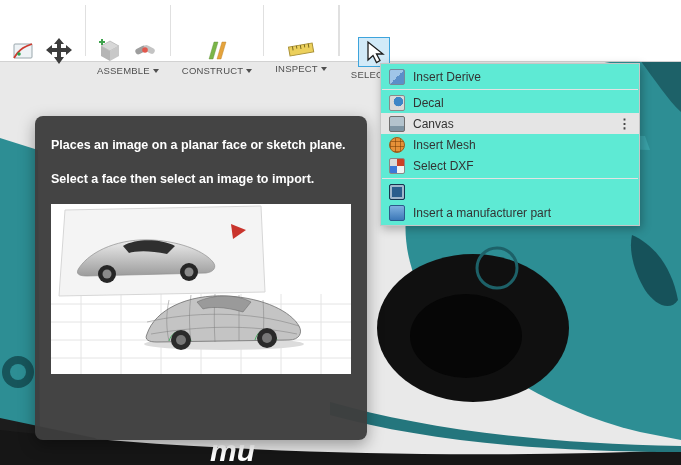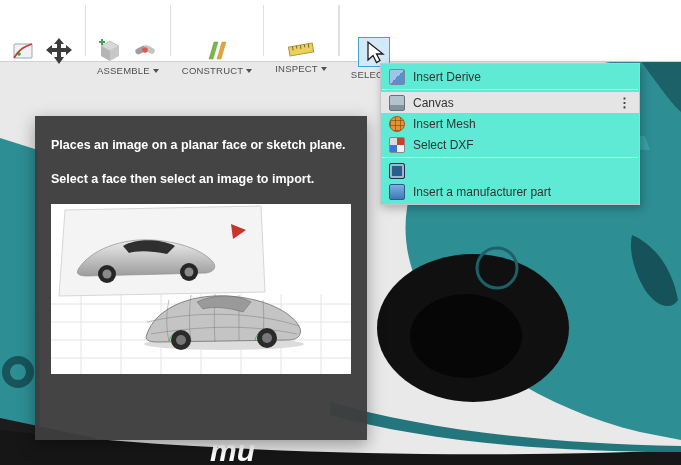--- a/index.html
+++ b/index.html
@@ -53,21 +53,21 @@
                    background-image:repeating-linear-gradient(0deg, rgba(110,55,0,.5) 0 1px, transparent 1px 5px),
                                     repeating-linear-gradient(90deg, rgba(110,55,0,.5) 0 1px, transparent 1px 5px); }
   .icon-svg      { background:conic-gradient(#6aa84f 0 25%, #f3f3f3 25% 50%, #3c78d8 50% 75%, #e69138 75%); border:1px solid #888; }
   .icon-dxf      { background:conic-gradient(#cc4125 0 25%, #f3f3f3 25% 50%, #3c78d8 50% 75%, #dadada 75%); border:1px solid #888; }
   .icon-mcmaster { background:#2a5d8c; border:1px solid #16344f; box-shadow:inset 0 0 0 2px rgba(255,255,255,.55); }
   .icon-mfg      { background:linear-gradient(#7fb1e0,#3c78b8); border:1px solid #2c5a8a; }
 
   
   .tooltip {
     position:absolute; left:35px; top:116px; width:332px; height:324px;
-    background:rgba(62,62,62,.97); border-radius:0;
+    background:rgba(62,62,62,.97); border-radius:8px;
     padding:20px 16px 14px; color:#fff; z-index:4;
     box-shadow:0 5px 16px rgba(0,0,0,.35);
   }
   .tooltip p { font-size:12.5px; font-weight:bold; line-height:1.5; margin-bottom:15px; }
   .preview { width:300px; height:170px; margin-top:6px; }
 </style>
 </head>
 <body>
 
 <div id="viewport">
@@ -204,20 +204,24 @@
 
 <div class="insert-menu">
 
   <div class="menu-item">
     <span class="mi icon-derive"></span>
     <span class="mi-label">Insert Derive</span>
   </div>
 
   <div class="menu-sep"></div>
 
+  <div class="menu-item">
+    <span class="mi icon-decal"></span>
+    <span class="mi-label">Decal</span>
+  </div>
 
   <div class="menu-item highlight">
     <span class="mi icon-canvas"></span>
     <span class="mi-label">Canvas</span>
     <span class="mi-more">⋮</span>
   </div>
 
   <div class="menu-item">
     <span class="mi icon-mesh"></span>
     <span class="mi-label">Insert Mesh</span>

